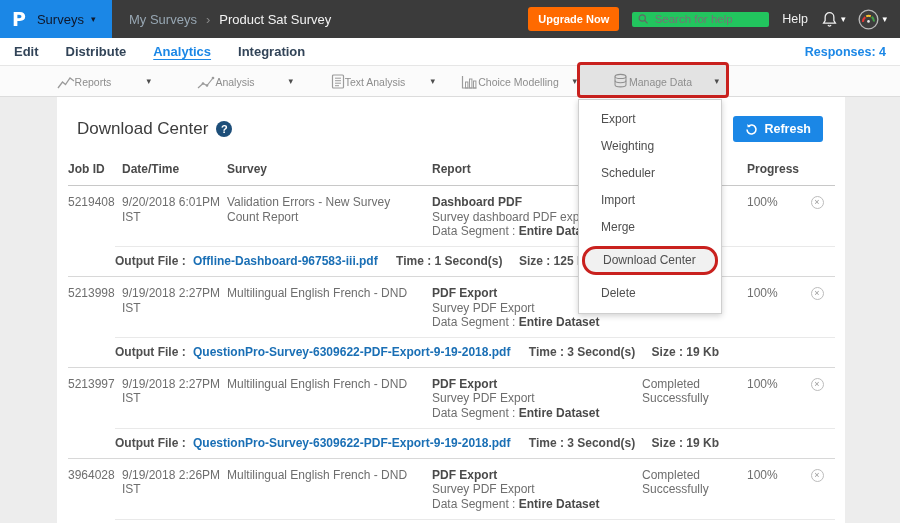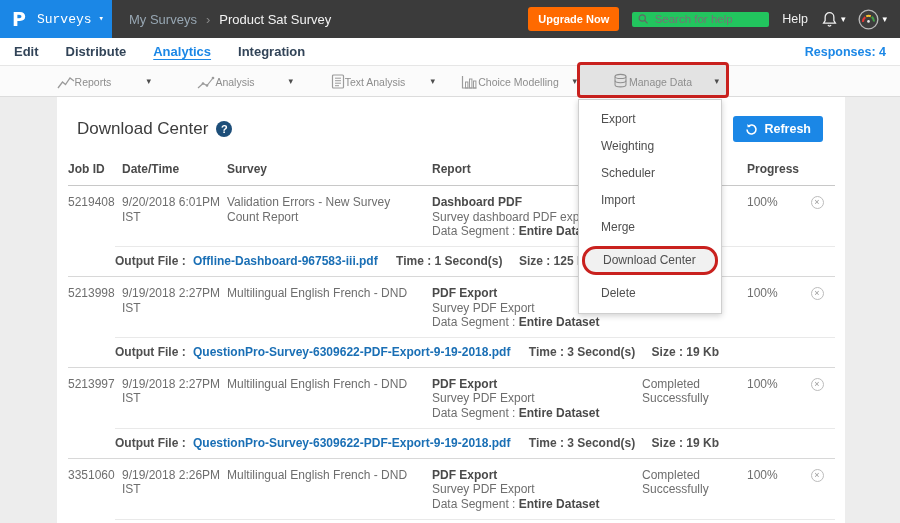--- a/index.html
+++ b/index.html
@@ -6,21 +6,21 @@
   html,body { width:900px; height:523px; }
   body {
     font-family: "Liberation Sans", sans-serif;
     background:#ededed; position:relative; overflow:hidden;
     -webkit-font-smoothing: antialiased;
   }
   
   .topbar { height:38px; background:#3b3b3b; display:flex; align-items:center; color:#fff; }
   .logo-area { background:#1b87e6; height:38px; width:112px; display:flex; align-items:center; padding:0 10px 0 12px; flex-shrink:0; }
   .logo-glyph { font-size:19px; font-weight:bold; color:#fff; margin-right:11px; font-family:"DejaVu Sans", sans-serif; }
-  .app-menu { font-size:13px; color:#ffffff; display:flex; align-items:center; gap:7px; cursor:pointer;font-family:Liberation Mono, monospace; }
+  .app-menu { font-size:13px; color:#0f172a; display:flex; align-items:center; gap:7px; cursor:pointer; }
   .caret { font-size:9px; line-height:1; }
   .breadcrumb { display:flex; align-items:center; gap:9px; margin-left:17px; font-size:13px; }
   .bc-parent { color:#97a6b2; }
   .bc-sep { color:#8a8a8a; font-size:13px; }
   .bc-current { color:#f2f2f2; font-weight:500; }
   .topbar-right { margin-left:auto; display:flex; align-items:center; gap:13px; padding-right:13px; }
   .upgrade-btn { background:#ff6a00; color:#fff; border:none; font-size:11px; font-weight:bold; padding:6px 10px; border-radius:3px; font-family:inherit; cursor:pointer; }
   .search-box { background:#22c55e; border-radius:2px; height:15px; width:137px; display:flex; align-items:center; padding:0 6px; gap:6px; }
   .search-box input { border:none; outline:none; font-size:11.5px; width:100%; color:#555; font-family:inherit; background:transparent; }
   .help-label { font-size:12.5px; color:#f0f0f0; }
@@ -272,21 +272,21 @@
     <div class="output-row">
       <span class="lbl">Output File :</span>
       <a class="file-link">QuestionPro-Survey-6309622-PDF-Export-9-19-2018.pdf</a>
       <span class="meta">Time : 3 Second(s)</span>
       <span class="meta">Size : 19 Kb</span>
     </div>
   </section>
 
   <section class="job">
     <div class="row">
-      <span class="c-jobid">3351060</span>
+      <span class="c-jobid">3964028</span>
       <span class="c-date">9/19/2018&nbsp;2:26PM IST</span>
       <span class="c-survey">Multilingual English French - DND</span>
       <span class="c-report">
         <span class="rep-name">PDF Export</span><br>
         <span>Survey PDF Export</span><br>
         <span>Data Segment : </span><span class="bold-dark">Entire Dataset</span>
       </span>
       <span class="c-status">Completed Successfully</span>
       <span class="c-progress">100%</span>
       <span class="c-action">

